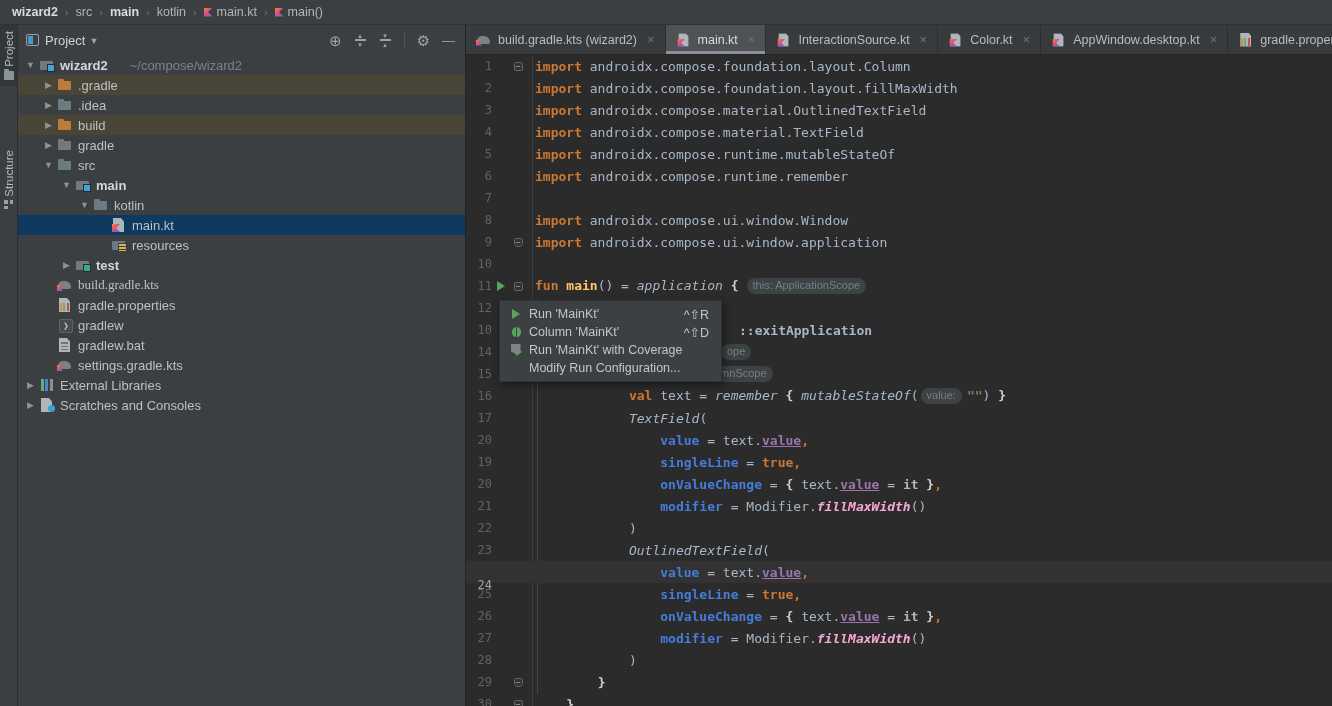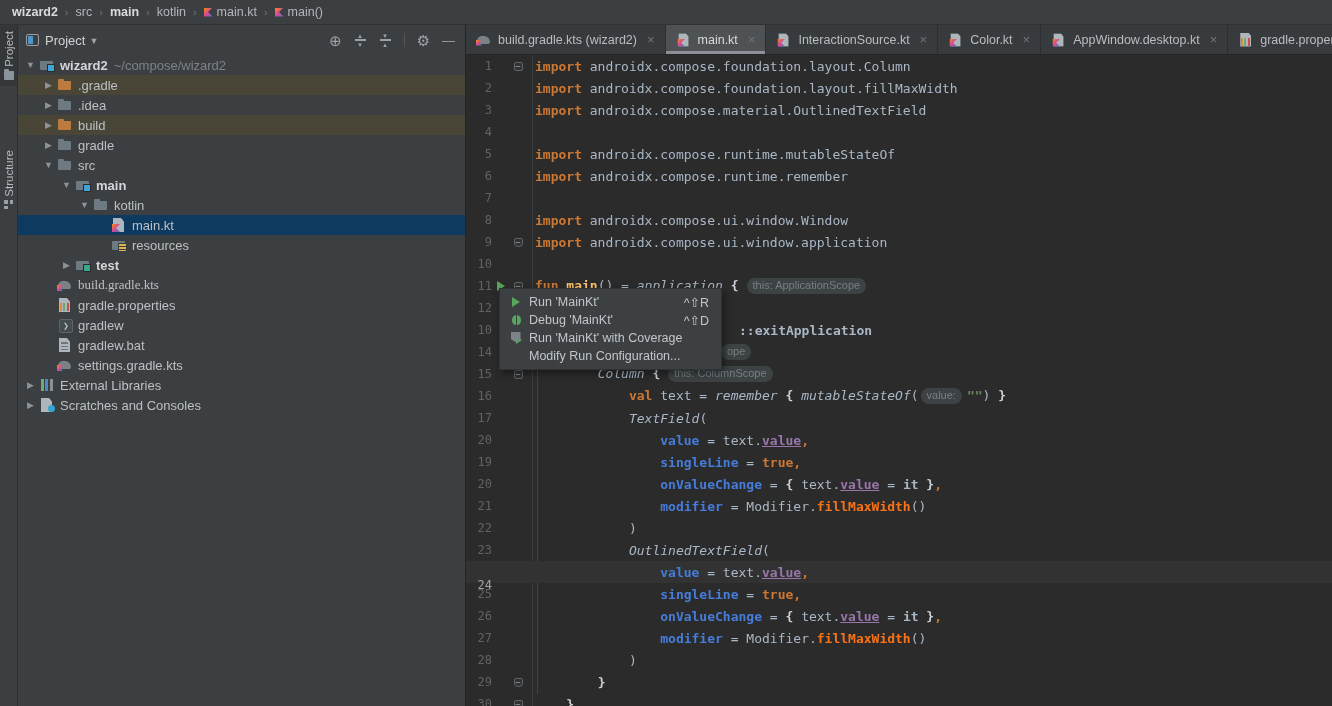--- a/index.html
+++ b/index.html
@@ -44,21 +44,21 @@
   .hsep { width:1px; height:14px; background:#52565a; }
 
   
   #tree { position:absolute; top:30px; left:0; right:0; bottom:0; overflow:hidden; }
   .trow { height:20px; display:flex; align-items:center; font-size:13px; color:#bcc0c4; white-space:nowrap; }
   .trow.selected { background:#0d3a5e; }
   .trow.excluded { background:#4a4637; }
   .trow .chev { width:17px; text-align:center; color:#8d9296; font-size:9px; flex:none; }
   .trow .lbl { margin-left:5px; }
   .trow .lbl.b { font-weight:bold; color:#d2d6da; }
-  .trow .sfx { color:#7d8287; margin-left:6px; }
+  .trow .sfx { color:#7d8287; margin-left:22px; }
 
   
   .tico { width:16px; height:14px; position:relative; flex:none; display:inline-block; }
   .i-folder::before, .i-folder-src::before, .i-folder-test::before, .i-project::before, .i-folder-res::before {
     content:""; position:absolute; left:1px; top:3px; width:13px; height:9px; background:#6e7a81; border-radius:1px; }
   .i-folder::after { content:""; position:absolute; left:1px; top:1px; width:6px; height:2px; background:#6e7a81; border-radius:1px 1px 0 0; }
   .i-folder-orange::before { content:""; position:absolute; left:1px; top:3px; width:13px; height:9px; background:#bc7b3e; border-radius:1px; }
   .i-folder-orange::after { content:""; position:absolute; left:1px; top:1px; width:6px; height:2px; background:#bc7b3e; border-radius:1px 1px 0 0; }
   .i-project::after, .i-folder-src::after { content:""; position:absolute; right:0px; bottom:0px; width:6px; height:6px; background:#41a3d6; border:1px solid #2b2b2b; }
   .i-folder-test::after { content:""; position:absolute; right:0px; bottom:0px; width:6px; height:6px; background:#3ba889; border:1px solid #2b2b2b; }
@@ -114,28 +114,28 @@
 
   .seg-kw   { color:#cc7832; font-weight:bold; }
   .seg-pl   { color:#a9b7c6; }
   .seg-plb  { color:#a9b7c6; font-weight:bold; }
   .seg-fnd  { color:#ffc66d; font-weight:bold; }
   .seg-call { color:#a9b7c6; font-style:italic; }
   .seg-named{ color:#467cda; font-weight:bold; }
   .seg-prop { color:#9876aa; text-decoration:underline; font-weight:bold; }
   .seg-str  { color:#6a8759; font-weight:bold; }
   .seg-itk  { color:#a9b7c6; font-weight:bold; }
-  .seg-ext  { color:#f97316; font-weight:bold; }
+  .seg-ext  { color:#f9a8d4; font-style:italic; font-weight:bold; }
   .seg-brace{ color:#ccd2d7; font-weight:bold; }
   .seg-hint { display:inline-block; background:#3d4245; color:#787f83; border-radius:8px;
     font-family:"Liberation Sans",sans-serif; font-size:11px; font-style:normal; font-weight:normal;
     line-height:15px; height:16px; padding:0 6px; vertical-align:middle; }
 
   
-  #context-menu { position:absolute; left:499px; top:288px; width:223px;
+  #context-menu { position:absolute; left:499px; top:300px; width:223px;
     background:#3d4042; border:1px solid #303234; box-shadow:2px 3px 8px rgba(0,0,0,.45);
     padding:4px 0; z-index:50; }
   .mi { height:18px; display:flex; align-items:center; padding:0 12px 0 8px; font-size:12.5px; color:#c2c6ca; }
   .mi .mic { width:16px; flex:none; display:flex; justify-content:center; margin-right:5px; }
   .mi .sc { margin-left:auto; color:#c2c6ca; }
   .mi-run { width:0; height:0; border-left:8px solid #58a55c; border-top:5px solid transparent; border-bottom:5px solid transparent; }
   .mi-debug { width:9px; height:10px; background:#58a55c; border-radius:50% 50% 45% 45%; position:relative; }
   .mi-debug::after { content:""; position:absolute; left:4px; top:0; width:1px; height:10px; background:#3d4042; }
   .mi-coverage { width:10px; height:10px; background:#7d8488; clip-path:polygon(0 0,100% 0,100% 70%,50% 100%,0 70%); position:relative; }
   .mi-coverage2 { width:0; height:0; border-left:6px solid #58a55c; border-top:4px solid transparent; border-bottom:4px solid transparent; margin-left:-5px; margin-top:4px; }
@@ -332,21 +332,21 @@
         <span>gradle.properties</span>
       </div>
     </div>
   <div id="code-area">
     <div id="gutter-border"></div>
     <div id="indent-guide"></div>
     <div id="code-lines">
         <div class="cline"><span class="gut"><span class="lnum">1</span><span class="runzone"></span><span class="foldzone"><span class="fold">−</span></span></span><span class="ctext"><span class="seg-kw">import </span><span class="seg-pl">androidx.compose.foundation.layout.Column</span></span></div>
         <div class="cline"><span class="gut"><span class="lnum">2</span><span class="runzone"></span><span class="foldzone"></span></span><span class="ctext"><span class="seg-kw">import </span><span class="seg-pl">androidx.compose.foundation.layout.fillMaxWidth</span></span></div>
         <div class="cline"><span class="gut"><span class="lnum">3</span><span class="runzone"></span><span class="foldzone"></span></span><span class="ctext"><span class="seg-kw">import </span><span class="seg-pl">androidx.compose.material.OutlinedTextField</span></span></div>
-        <div class="cline"><span class="gut"><span class="lnum">4</span><span class="runzone"></span><span class="foldzone"></span></span></div>
+        <div class="cline"><span class="gut"><span class="lnum">4</span><span class="runzone"></span><span class="foldzone"></span></span><span class="ctext"><span class="seg-kw">import </span><span class="seg-pl">androidx.compose.material.TextField</span></span></div>
         <div class="cline"><span class="gut"><span class="lnum">5</span><span class="runzone"></span><span class="foldzone"></span></span><span class="ctext"><span class="seg-kw">import </span><span class="seg-pl">androidx.compose.runtime.mutableStateOf</span></span></div>
         <div class="cline"><span class="gut"><span class="lnum">6</span><span class="runzone"></span><span class="foldzone"></span></span><span class="ctext"><span class="seg-kw">import </span><span class="seg-pl">androidx.compose.runtime.remember</span></span></div>
         <div class="cline"><span class="gut"><span class="lnum">7</span><span class="runzone"></span><span class="foldzone"></span></span></div>
         <div class="cline"><span class="gut"><span class="lnum">8</span><span class="runzone"></span><span class="foldzone"></span></span><span class="ctext"><span class="seg-kw">import </span><span class="seg-pl">androidx.compose.ui.window.Window</span></span></div>
         <div class="cline"><span class="gut"><span class="lnum">9</span><span class="runzone"></span><span class="foldzone"><span class="fold end">−</span></span></span><span class="ctext"><span class="seg-kw">import </span><span class="seg-pl">androidx.compose.ui.window.application</span></span></div>
         <div class="cline"><span class="gut"><span class="lnum">10</span><span class="runzone"></span><span class="foldzone"></span></span><span class="ctext"></span></div>
         <div class="cline"><span class="gut"><span class="lnum">11</span><span class="runzone"><span class="run-arrow"></span></span><span class="foldzone"><span class="fold">−</span></span></span><span class="ctext"><span class="seg-kw">fun </span><span class="seg-fnd">main</span><span class="seg-pl">() = </span><span class="seg-call">application </span><span class="seg-brace">{</span><span class="seg-hint" style="margin-left: 8px;">this: ApplicationScope</span></span></div>
         <div class="cline"><span class="gut"><span class="lnum">12</span><span class="runzone"></span><span class="foldzone"></span></span><span class="ctext"></span></div>
         <div class="cline"><span class="gut"><span class="lnum">10</span><span class="runzone"></span><span class="foldzone"></span></span><span class="ctext"><span class="seg-plb" style="margin-left: 204px;">::exitApplication</span></span></div>
         <div class="cline"><span class="gut"><span class="lnum">14</span><span class="runzone"></span><span class="foldzone"></span></span><span class="ctext"><span class="seg-hint" style="margin-left: 186px;">ope</span></span></div>
@@ -375,21 +375,21 @@
       <span class="mic">
         <span class="mi-run"></span>
       </span>
       <span>Run 'MainKt'</span>
       <span class="sc">^⇧R</span>
     </div>
     <div class="mi">
       <span class="mic">
         <span class="mi-debug"></span>
       </span>
-      <span>Debug 'MainKt'</span>
+      <span>Column 'MainKt'</span>
       <span class="sc">^⇧D</span>
     </div>
     <div class="mi">
       <span class="mic">
         <span class="mi-coverage"></span>
         <span class="mi-coverage2"></span>
       </span>
       <span>Run 'MainKt' with Coverage</span>
     </div>
     <div class="mi">

